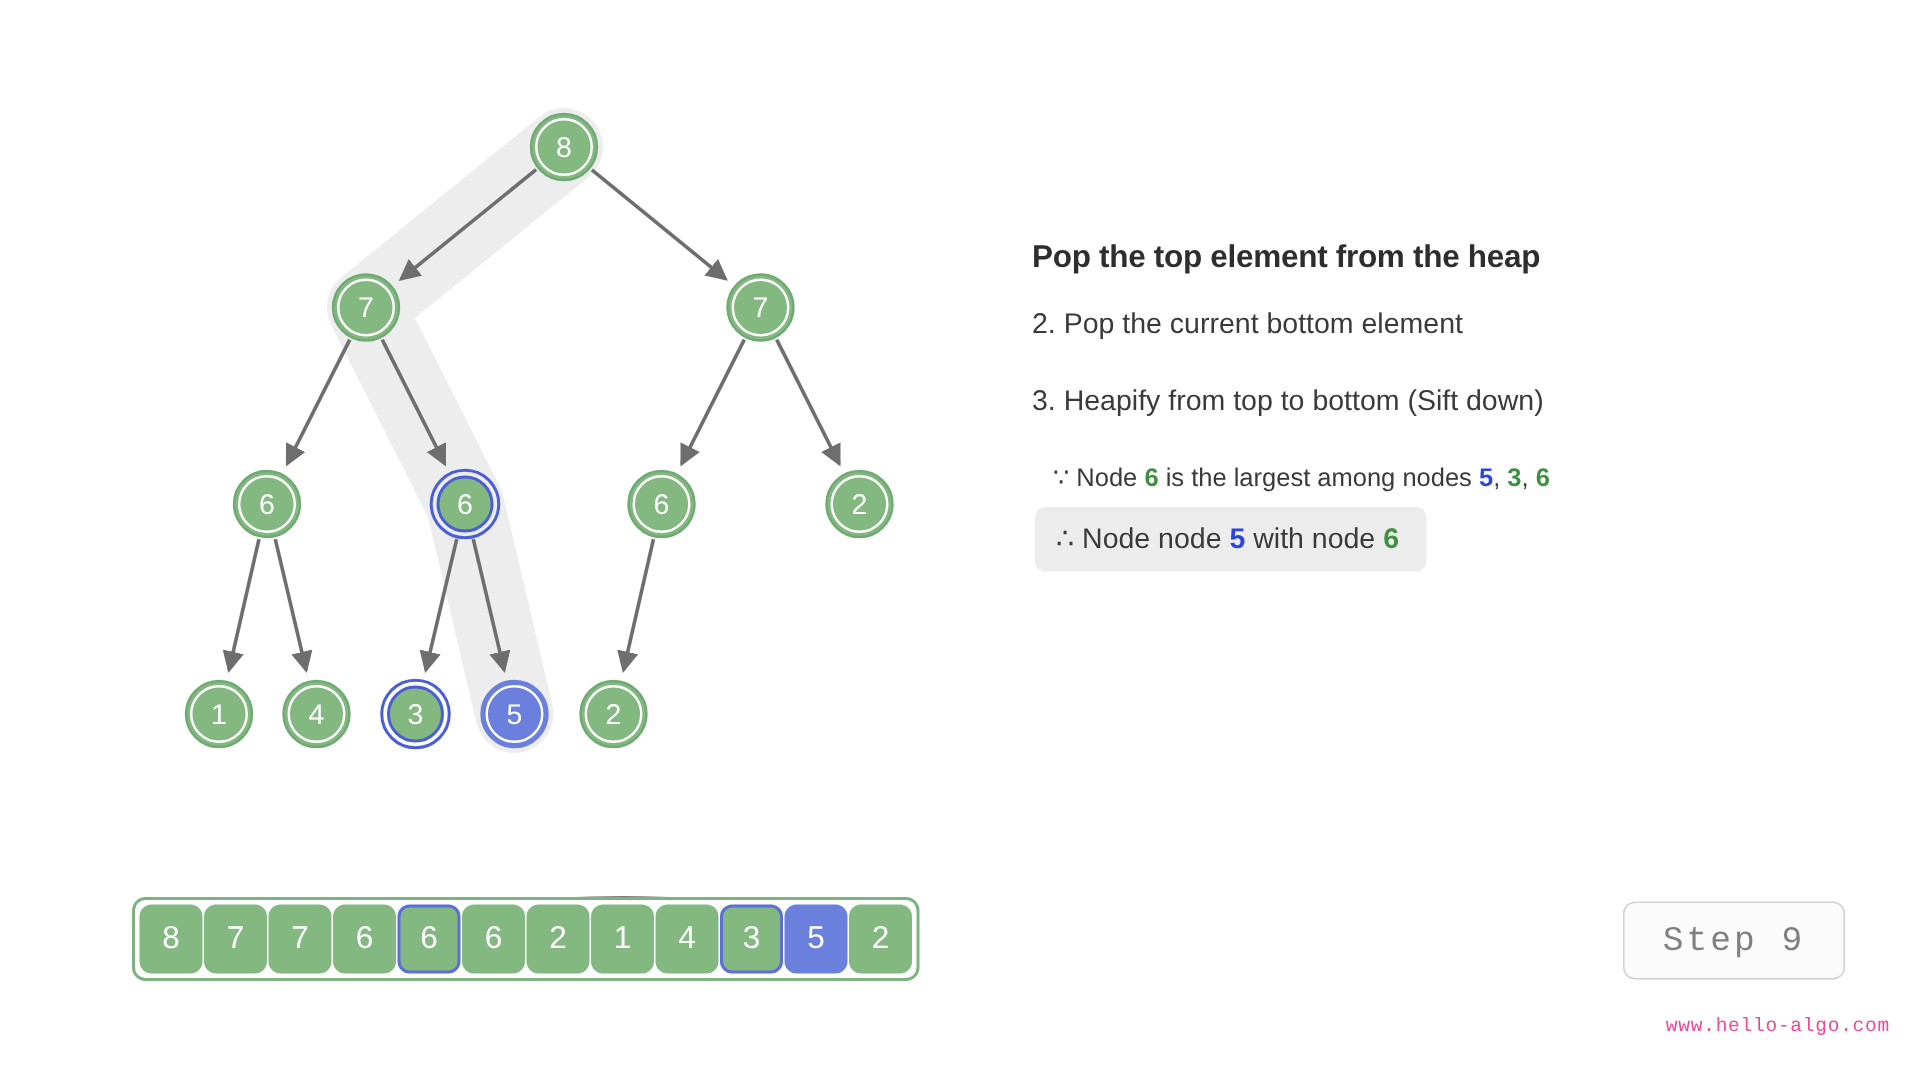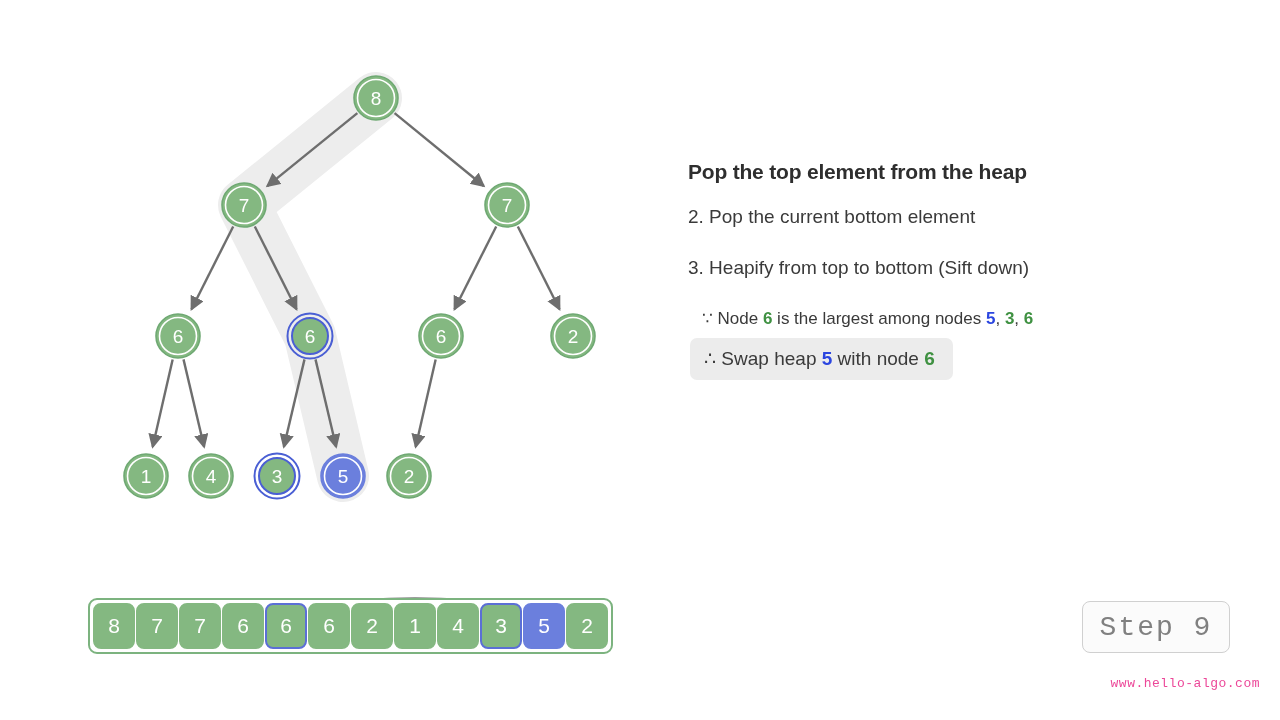--- a/index.html
+++ b/index.html
@@ -122,21 +122,21 @@
     top: 601px;
     width: 148px;
     height: 52px;
     border: 1px solid #d0d0d0;
     border-radius: 8px;
     background: #fbfbfb;
     display: flex;
     align-items: center;
     justify-content: center;
     font-family: "Liberation Mono", monospace;
-    font-size: 28px;
+    font-size: 23px;
     letter-spacing: 2px;
     color: #808080;
     box-sizing: border-box;
   }
 
   
   #watermark {
     position: absolute;
     right: 20px;
     top: 676px;
@@ -241,21 +241,21 @@
   </svg>
 
   <div id="text-panel">
     <div id="panel-title">Pop the top element from the heap</div>
 
     <div class="step-line">2. Pop the current bottom element</div>
     <div class="step-line">3. Heapify from top to bottom (Sift down)</div>
 
     <div class="reason-line"><span>∵</span><span> Node </span><span class="hl-green">6</span><span> is the largest among nodes </span><span class="hl-blue">5</span><span>, </span><span class="hl-green">3</span><span>, </span><span class="hl-green">6</span></div>
 
-    <div class="concl-line"><span>∴</span><span> Swap heap </span><span class="hl-blue">5</span><span> with node </span><span class="hl-green">6</span></div>
+    <div class="concl-line"><span>∴</span><span> Node node </span><span class="hl-blue">5</span><span> with node </span><span class="hl-green">6</span></div>
   </div>
 
   <div id="array-wrap">
     <svg id="array-svg" viewBox="0 0 620 110">
         <defs>
           <marker id="arrowhead-sm" markerWidth="8" markerHeight="8" refX="6" refY="3" orient="auto">
             <path d="M0,0 L6.4,3 L0,6 z" fill="#7a7a7a"></path>
           </marker>
         </defs>
         <path d="M 208 58 A 129 26 0 0 1 466 58" fill="none" stroke="#7a7a7a" stroke-width="1.3" marker-end="url(#arrowhead-sm)"></path>

